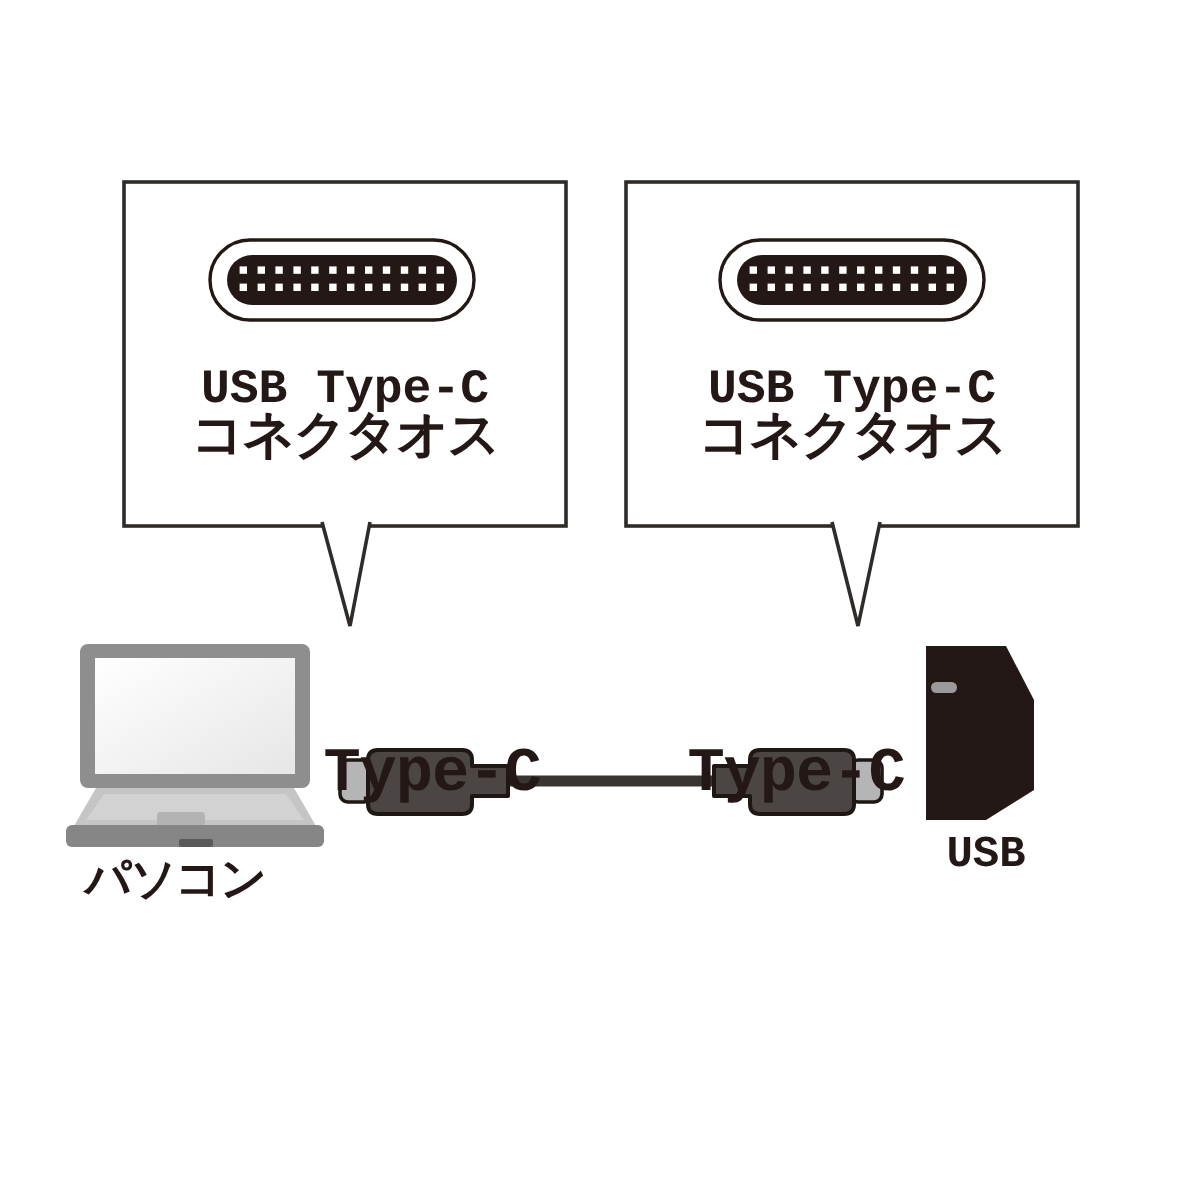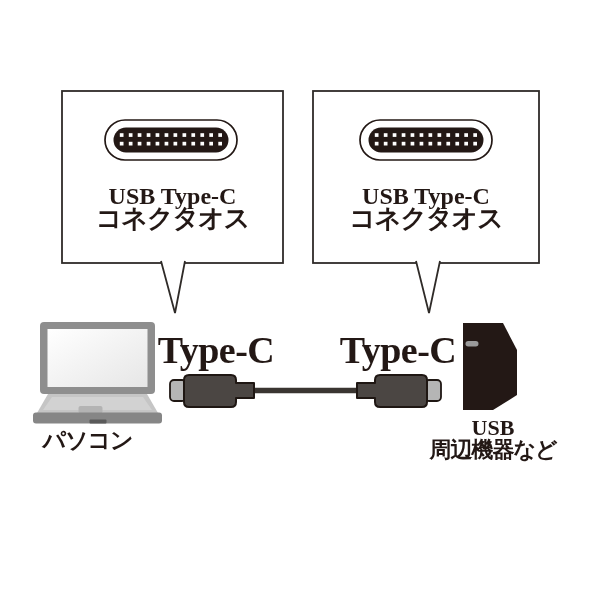--- a/index.html
+++ b/index.html
@@ -1,24 +1,24 @@
 <!DOCTYPE html>
 <html><head>
 <meta charset="utf-8">
 <style>
   html,body{margin:0;padding:0;background:#fff;}
   .canvas{
     position:relative;width:600px;height:600px;background:#ffffff;
-    font-family:Liberation Serif, serif;overflow:hidden;
+    font-family:Liberation Mono, monospace;overflow:hidden;
   }
   .diagram-svg{position:absolute;left:0;top:0;width:600px;height:600px;}
   .txt{position:absolute;text-align:center;color:#231815;white-space:nowrap;}
   .callout-line1{font-size:24px;font-weight:600;line-height:24px;}
   .callout-line2{font-size:26px;font-weight:600;line-height:24px;letter-spacing:-1px;}
-  .typec-label{font-size:38px;font-weight:800;line-height:33px;letter-spacing:-0.5px;}
+  .typec-label{font-size:31px;font-weight:800;line-height:33px;letter-spacing:-0.5px;margin-top:37px;}
   .small-label{font-size:22px;font-weight:600;line-height:22px;}
   .small-label.cjk{letter-spacing:-1px;}
 </style>
 </head>
 <body>
 
 <div class="canvas">
 
   <svg class="diagram-svg" viewBox="0 0 600 600">
 
@@ -89,15 +89,14 @@
 
   <div class="txt callout-line1" style="left:313px;top:184px;width:226px;">USB Type-C</div>
   <div class="txt callout-line2" style="left:313px;top:207px;width:226px;">コネクタオス</div>
 
   <div class="txt typec-label" style="left:156px;top:334px;width:120px;">Type-C</div>
   <div class="txt typec-label" style="left:338px;top:334px;width:120px;">Type-C</div>
 
   <div class="txt small-label" style="left:423px;top:417px;width:140px;">USB</div>
 
   <div class="txt small-label cjk" style="left:30px;top:430px;width:115px;font-size:23px;">パソコン</div>
-  <div class="txt small-label cjk" style="left:423px;top:439px;width:140px;">周辺機器など</div>
 
 </div>
 
 </body></html>

